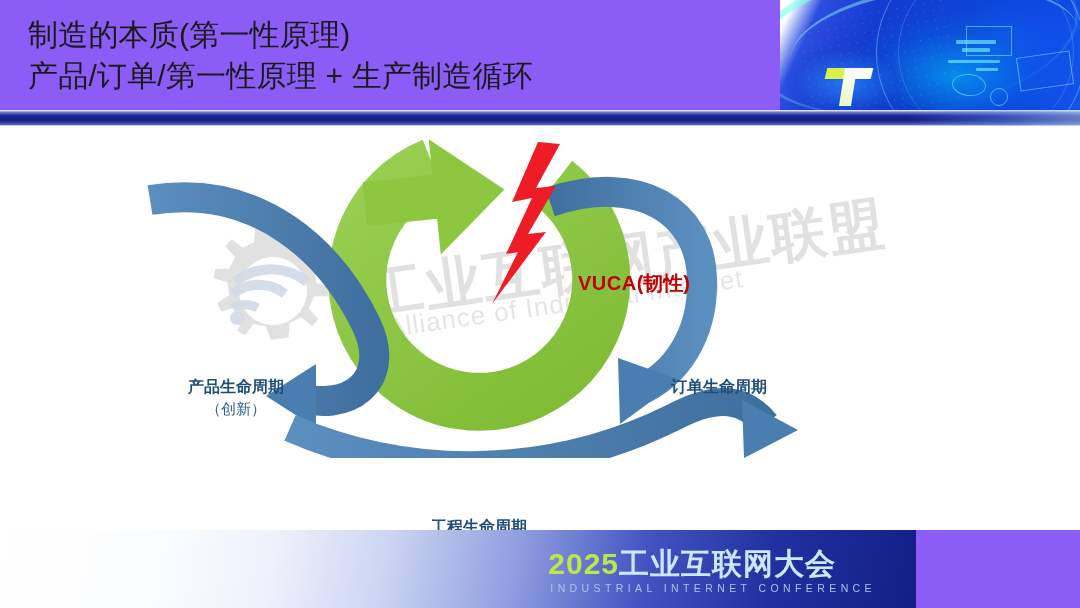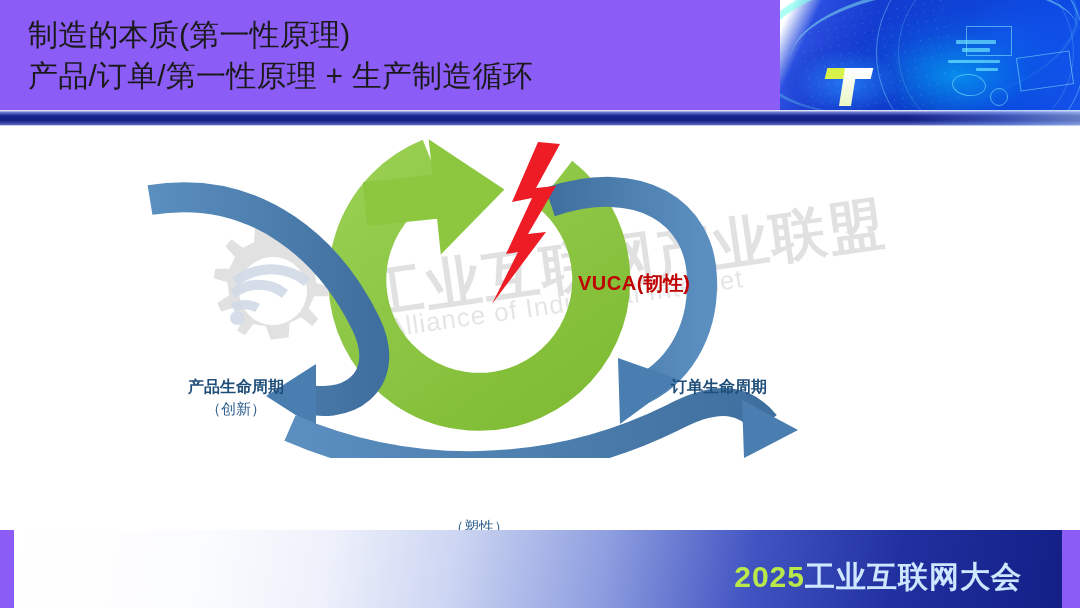--- a/index.html
+++ b/index.html
@@ -253,21 +253,21 @@
   }
 
   .arrow-green {
     position:absolute; width:44px; height:36px;
   }
   .a1 { left:310px; top:474px; }
   .a2 { left:583px; top:474px; }
 
   
   .footer {
-    position:absolute; left:14px; bottom:0; width:1048px; height:78px;
+    position:absolute; left:0; bottom:0; width:916px; height:78px;
     background:linear-gradient(100deg,
       #ffffff 0%, #fbfcfe 18%, #eef1fb 30%, #ccd5f2 42%,
       #8f9fe0 56%, #4254c2 70%, #20309f 84%, #131f86 100%);
   }
   .footer-logo {
     position:absolute; right:40px; bottom:14px; text-align:left;
   }
   .fl-main {
     font-size:30px; font-weight:700; letter-spacing:1px; line-height:34px;
     white-space:nowrap;
@@ -377,20 +377,21 @@
     <div class="lbl lbl-product">
       <div class="main">产品生命周期</div>
       <div class="sub">（创新）</div>
     </div>
 
     <div class="lbl lbl-order">
       <div class="main">订单生命周期</div>
     </div>
 
     <div class="lbl lbl-eng">
+      <div class="main">工程生命周期</div>
       <div class="sub">（塑性）</div>
     </div>
 
     <div class="lbl-core">
     </div>
 
     <div class="lbl-vuca">
       <span class="v">VUCA</span><span class="cn">(韧性)</span>
     </div>
 
@@ -442,16 +443,17 @@
       </div>
     </div>
 
   </div>
 
   <div class="footer">
     <div class="footer-logo">
       <div class="fl-main">
         <span class="yr">2025</span><span class="cn">工业互联网大会</span>
       </div>
+      <div class="fl-sub">INDUSTRIAL INTERNET CONFERENCE</div>
     </div>
   </div>
 
 </div>
 
 </body></html>

